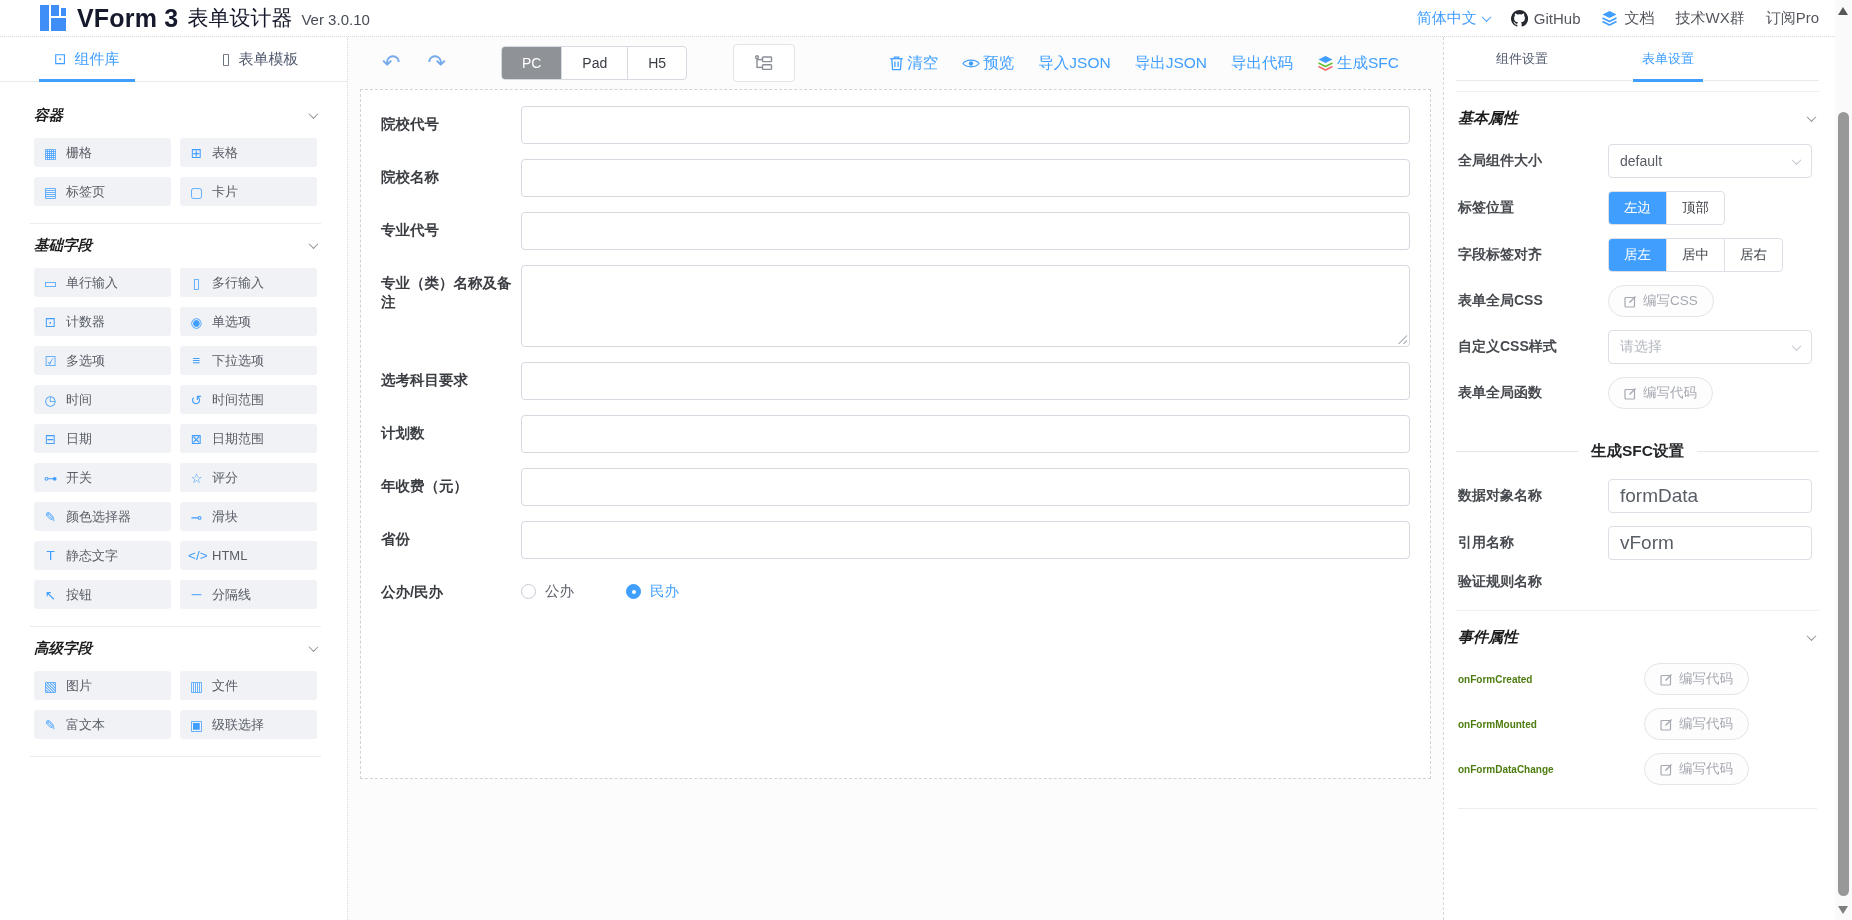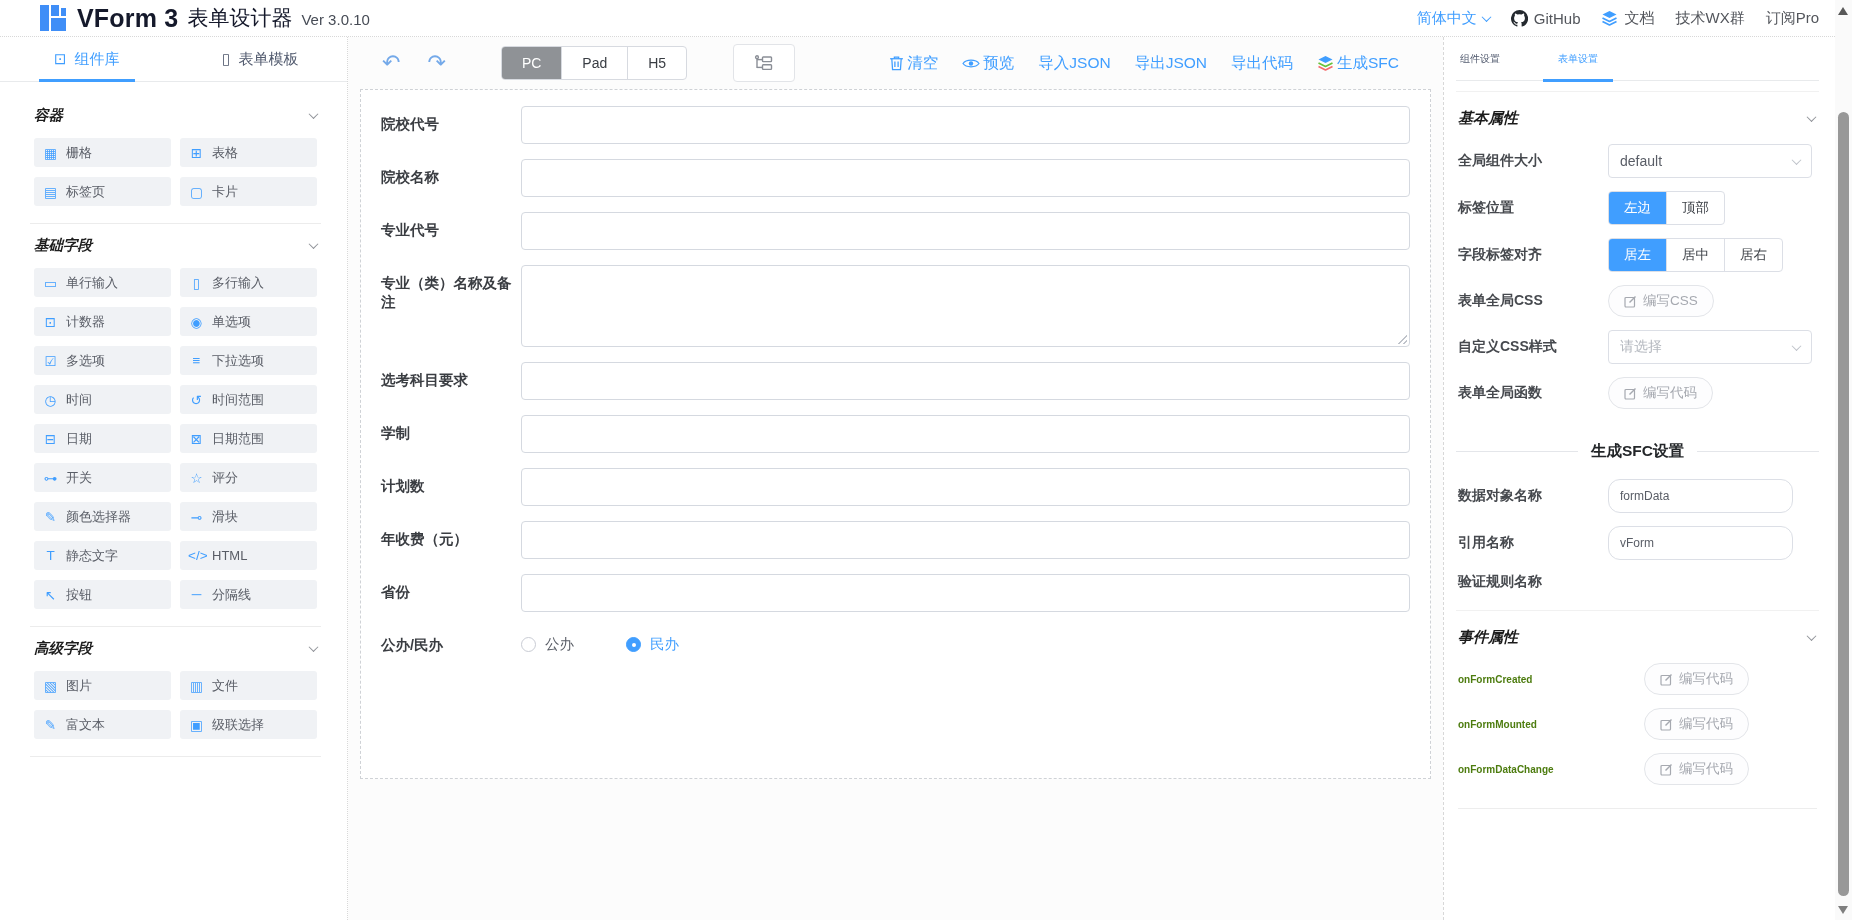--- a/index.html
+++ b/index.html
@@ -81,21 +81,21 @@
   .rdot { width:15px; height:15px; border:1px solid #c9ccd4; border-radius:50%; background:#fff; position:relative; flex:none; }
   .radio.checked { color:#409eff; }
   .radio.checked .rdot { background:#409eff; border-color:#409eff; }
   .radio.checked .rdot::after { content:""; position:absolute; left:4.5px; top:4.5px; width:4px; height:4px;
                                 border-radius:50%; background:#fff; }
 
   
   .rpanel { width:392px; flex:none; border-left:1px dashed #d8d8d8; padding:0 16px 0 12px;
             display:flex; flex-direction:column; overflow:hidden; }
   .rtabs { height:44px; flex:none; display:flex; gap:58px; border-bottom:1px solid #e8eaec; padding-left:4px; }
-  .rtab { display:flex; align-items:center; font-size:10px; color:#515a6e; position:relative; cursor:pointer; }
+  .rtab { display:flex; align-items:center; font-size:13px; color:#515a6e; position:relative; cursor:pointer;margin-left:36px; }
   .rtab.active { color:#409eff; }
   .rtab.active::after { content:""; position:absolute; left:50%; transform:translateX(-50%); bottom:-2px;
                         width:70px; height:3px; background:#409eff; }
   .rdiv { border-top:1px solid #f1f1f1; margin-top:10px; }
   .sec-hd { display:flex; align-items:center; justify-content:space-between; margin:17px 4px 16px 2px; }
   .sec-title { font-size:15px; font-weight:bold; font-style:italic; color:#1b1b1b; }
   .prow { display:flex; align-items:center; margin-bottom:13px; padding-left:2px; }
   .plabel { width:150px; flex:none; font-size:14px; font-weight:600; color:#46494e; }
   .sel { width:204px; height:34px; border:1px solid #dcdfe6; border-radius:4px; background:#fff;
          display:flex; align-items:center; justify-content:space-between; padding:0 11px; font-size:14px;
@@ -106,22 +106,22 @@
   .seg-opt:first-child { border-left:none; }
   .seg-opt.active { background:#409eff; color:#fff; }
   .stepper { width:204px; height:34px; display:flex; border:1px solid #dcdfe6; border-radius:4px; overflow:hidden; background:#fff; }
   .st-btn { width:32px; flex:none; background:#f5f7fa; color:#595d66; display:flex; align-items:center;
             justify-content:center; font-size:15px; cursor:pointer; }
   .st-val { flex:1; display:flex; align-items:center; justify-content:center; font-size:14px; color:#3e4248;
             border-left:1px solid #dcdfe6; border-right:1px solid #dcdfe6; }
   .pill { display:inline-flex; align-items:center; gap:6px; height:32px; padding:0 15px; border:1px solid #e3e5e9;
           border-radius:16px; background:#fdfdfe; color:#a6a9b0; font-size:13.5px; cursor:pointer; white-space:nowrap; }
   .pill svg { flex:none; }
-  .ptext { width:185px; height:34px; border:1px solid #dcdfe6; border-radius:12px; padding:0 11px;
-           font:inherit; font-size:12px; color:#595d66; outline:none; }
+  .ptext { width:204px; height:34px; border:1px solid #dcdfe6; border-radius:4px; padding:0 11px;
+           font:inherit; font-size:19px; color:#595d66; outline:none; }
   .sfc-divider { display:flex; align-items:center; margin:19px 0 17px; }
   .sfc-divider::before, .sfc-divider::after { content:""; flex:1; border-top:1px solid #e4e6ea; }
   .sfc-title { padding:0 13px; font-size:15.5px; font-weight:bold; color:#232629; }
   .event-row .plabel { width:186px; font-size:10px; font-weight:700; color:#4d7c0f; }
   .event-row .pill { margin-left:0; }
   .bottom-line { border-top:1px solid #ededed; margin:10px 2px 0; }
 
   
   .scrollbar { position:absolute; top:0; right:0; bottom:0; width:17px; background:#fafafa; }
   .sb-up { position:absolute; top:7px; left:3px; width:0; height:0; border-left:5.5px solid transparent;
@@ -401,24 +401,20 @@
             <div class="ftextarea">
               <span class="grip"></span>
             </div>
           </div>
         </div>
         <div class="frow">
           <div class="flabel">选考科目要求</div>
           <div class="fctrl"><input class="finput" type="text" value="" style=""></div>
         </div>
         <div class="frow">
-          <div class="flabel">学制</div>
-          <div class="fctrl"><input class="finput" type="text" value="" style=""></div>
-        </div>
-        <div class="frow">
           <div class="flabel">计划数</div>
           <div class="fctrl"><input class="finput" type="text" value="" style=""></div>
         </div>
         <div class="frow">
           <div class="flabel">年收费（元）</div>
           <div class="fctrl"><input class="finput" type="text" value="" style=""></div>
         </div>
         <div class="frow">
           <div class="flabel">省份</div>
           <div class="fctrl"><input class="finput" type="text" value="" style=""></div>

